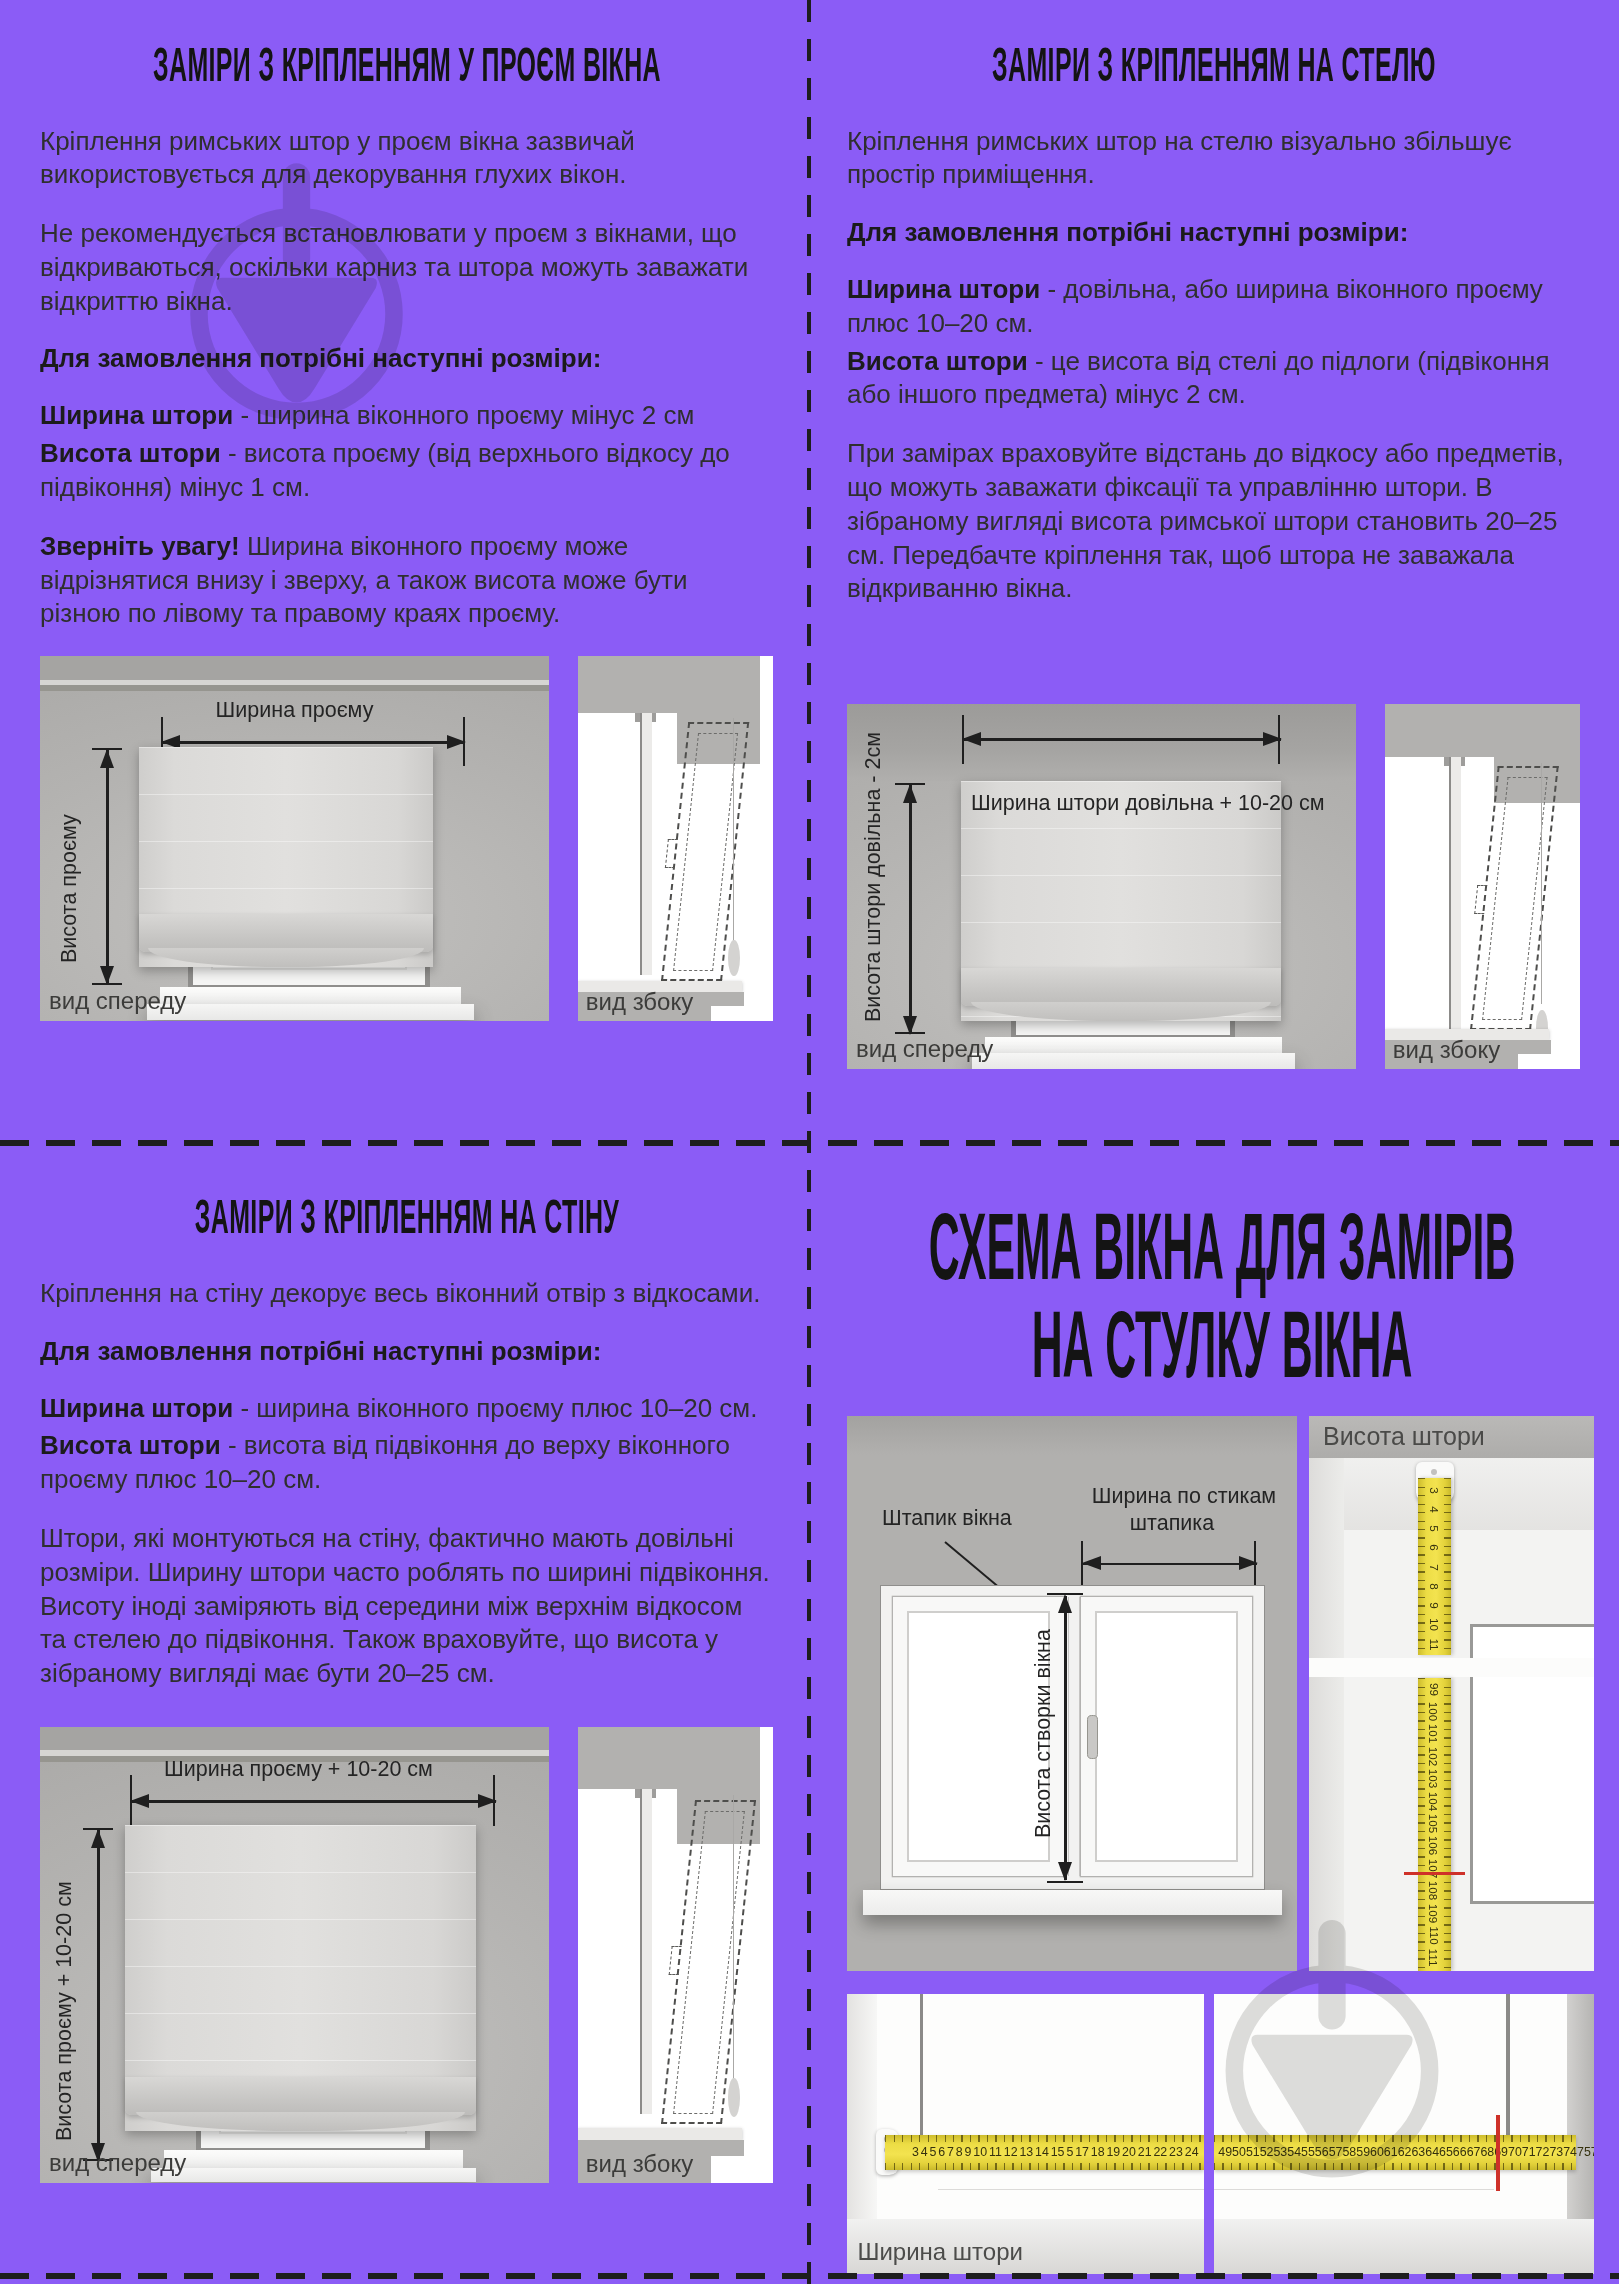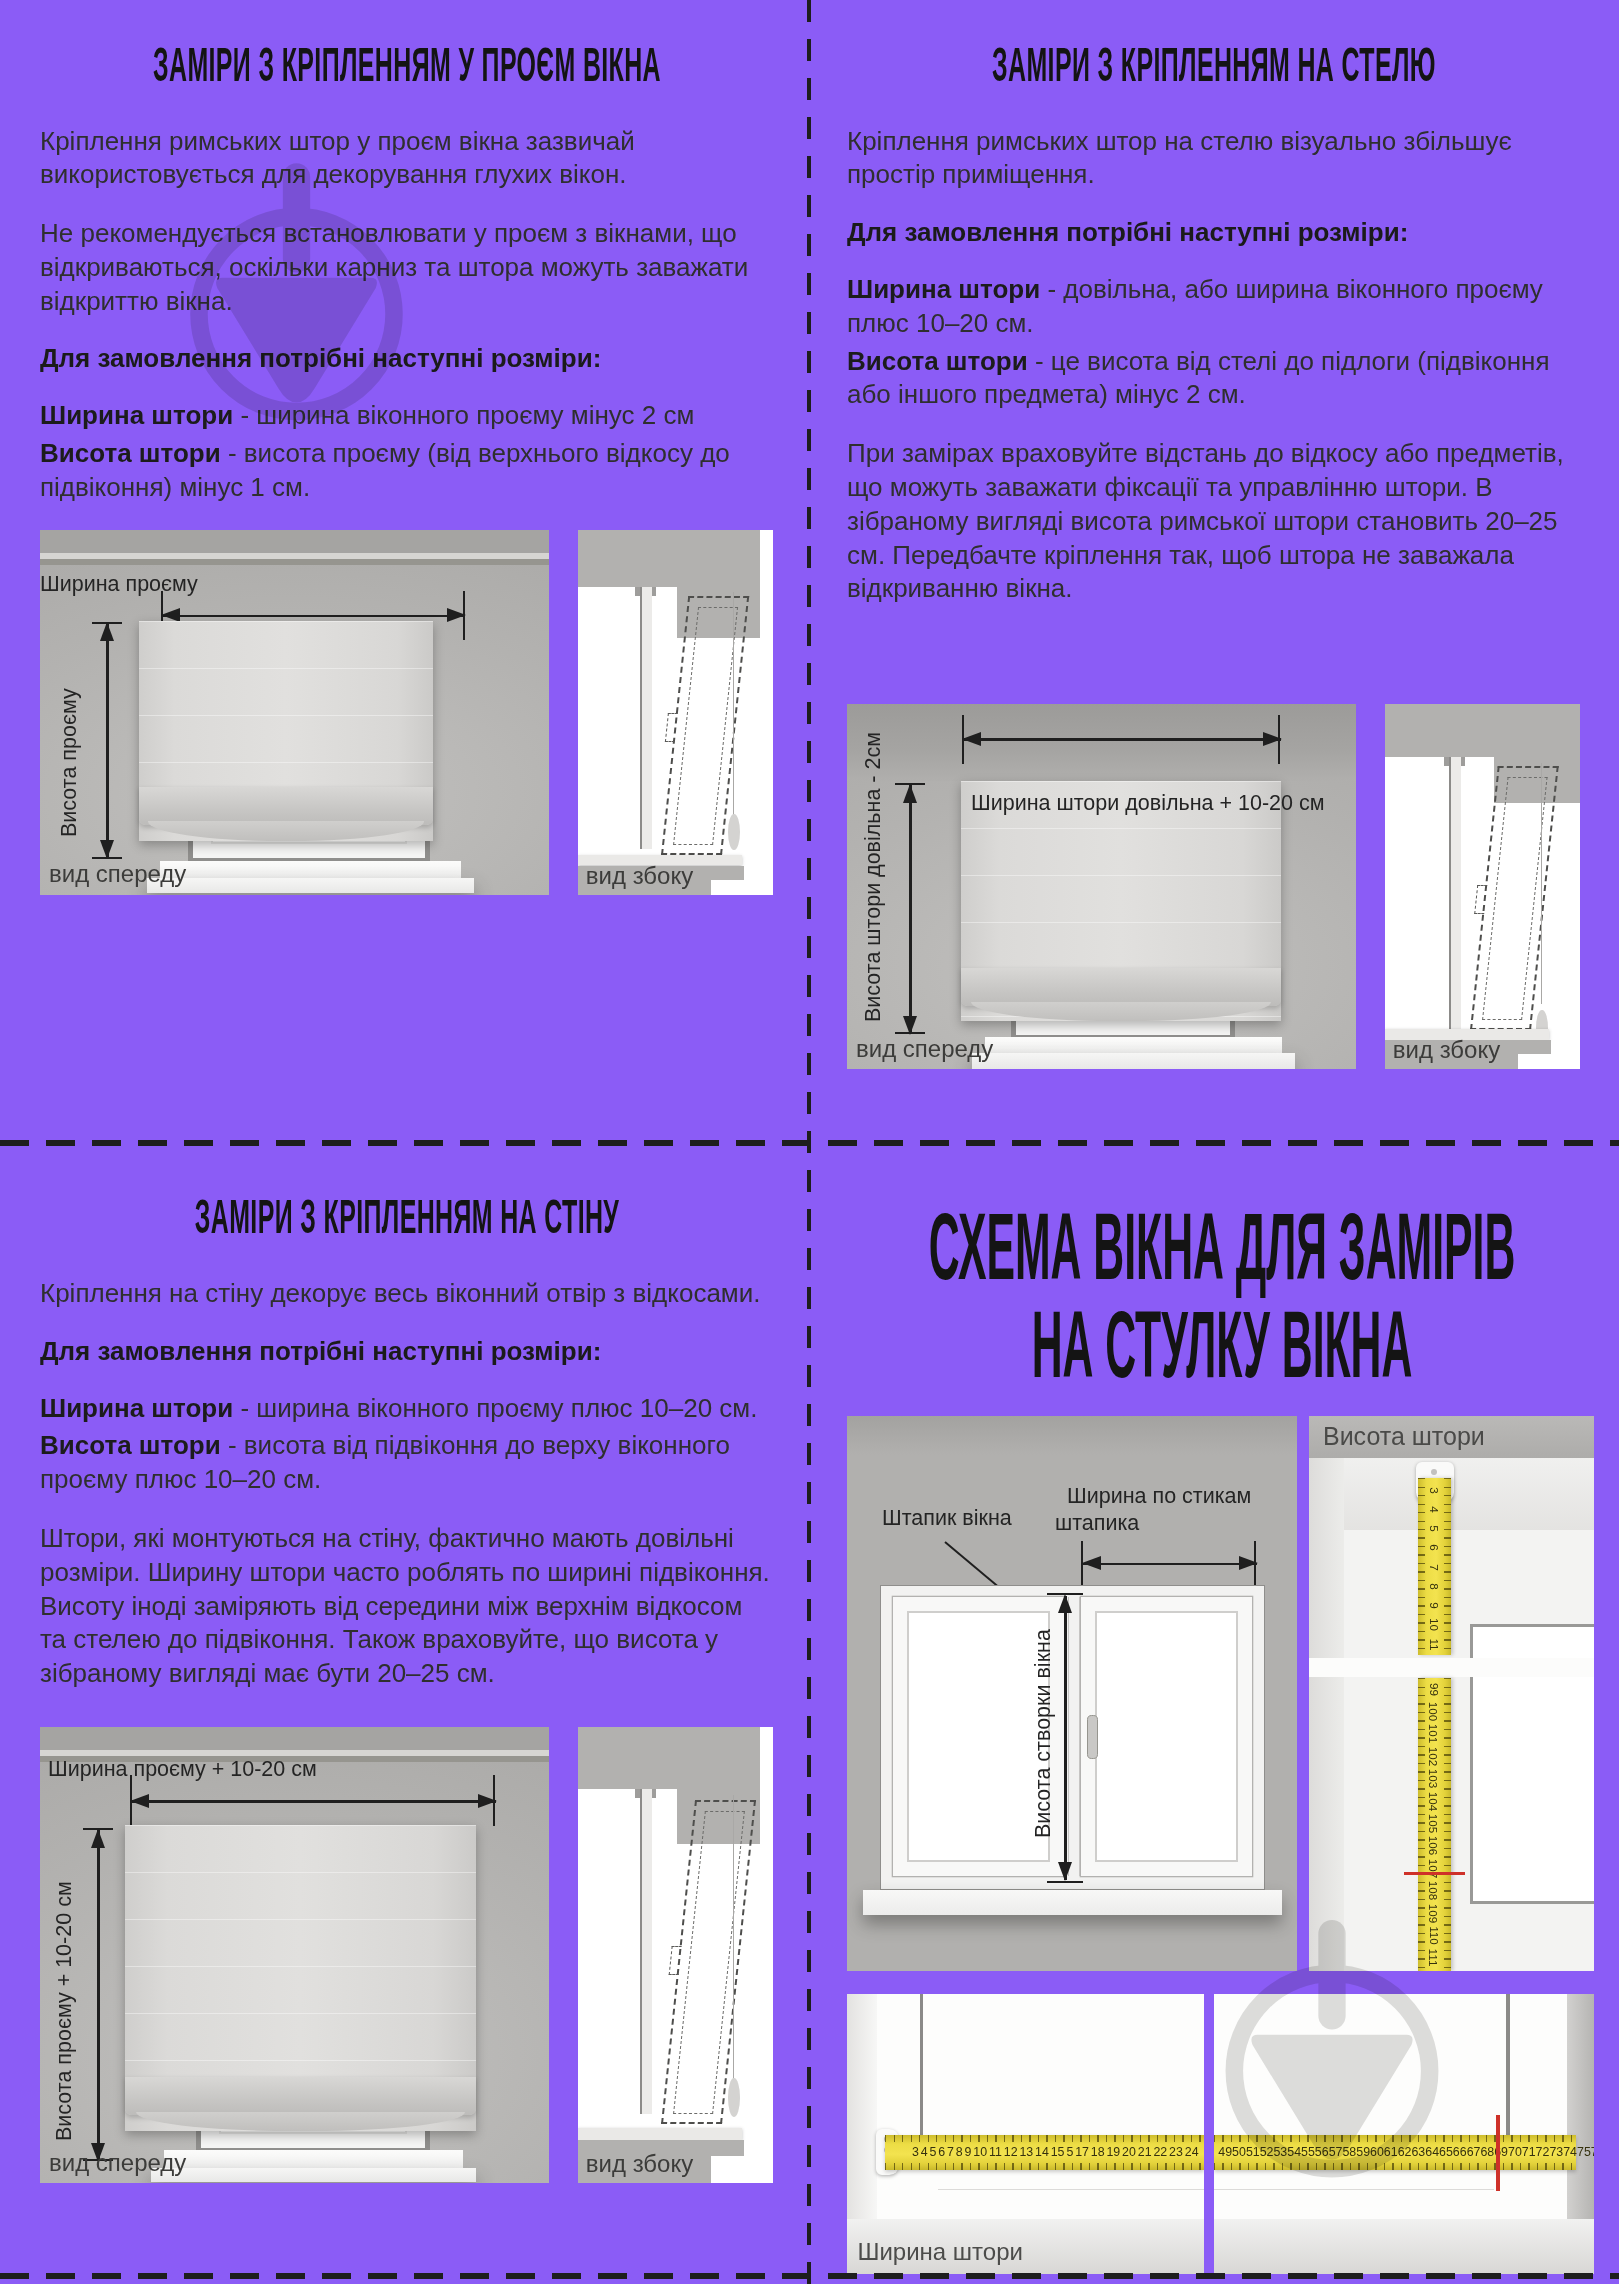--- a/index.html
+++ b/index.html
@@ -64,21 +64,21 @@
     border-left:7.8px solid transparent;border-right:7.8px solid transparent}
   .varrow::before{top:-1.3px;border-bottom:19.5px solid #1f1f1f}
   .varrow::after{bottom:-1.3px;border-top:19.5px solid #1f1f1f}
   .htick{position:absolute;width:2px;background:#1f1f1f}
   .vtick{position:absolute;height:2px;background:#1f1f1f}
   .darrow{position:absolute;height:2px;background:#1f1f1f;transform-origin:0 50%}
   .darrow::after{content:"";position:absolute;right:-1.3px;top:50%;margin-top:-6.5px;
     border-top:6.5px solid transparent;border-bottom:6.5px solid transparent;border-left:15.6px solid #1f1f1f}
 
   .dlabel{position:absolute;font-size:21.5px;color:#242424}
-  .dlabel.center{text-align:left}
+  .dlabel.center{text-align:center}
   .rlabel{position:absolute;transform:rotate(-90deg);transform-origin:0 0;white-space:nowrap;font-size:21.5px;color:#242424}
   .fcaption{position:absolute;font-size:24px;color:#3c3c3a}
 
   
   .svblock{position:absolute;background:#b2b1af}
   .svblind{position:absolute;background:#ecebe9;border-left:2px solid #8c8b89}
   .svbracket{position:absolute;background:#9e9d9b}
   .dashwin{position:absolute;border:2px dashed #4e4e4c;transform:skewX(-6deg);transform-origin:bottom left}
   .dashwin .inner{position:absolute;left:8.5px;right:8.5px;top:8.5px;bottom:8.5px;border:1.3px dashed #6c6c6a}
   .dashwin .latch{position:absolute;left:-9.8px;top:45%;width:9px;height:27px;border:1.3px dashed #5a5a58;border-right:none}
@@ -147,20 +147,21 @@
 
   <section class="q" id="q1">
     <div class="qt">
         <span>ЗАМІРИ З КРІПЛЕННЯМ У ПРОЄМ ВІКНА</span>
       </div>
     <p class="p">Кріплення римських штор у проєм вікна зазвичай використовується для декорування глухих вікон.</p>
     <p class="p">Не рекомендується встановлювати у проєм з вікнами, що відкриваються, оскільки карниз та штора можуть заважати відкриттю вікна.</p>
     <p class="intro">Для замовлення потрібні наступні розміри:</p>
     <p class="p def1"><b>Ширина штори</b><span> - ширина віконного проєму мінус 2 см</span></p>
     <p class="p"><b>Висота штори</b><span> - висота проєму (від верхнього відкосу до підвіконня) мінус 1 см.</span></p>
+    <p class="p"><b>Зверніть увагу!</b><span> Ширина віконного проєму може відрізнятися внизу і зверху, а також висота може бути різною по лівому та правому краях проєму.</span></p>
 
     <div class="diagrow" style="margin-top:10.4px">
       <div class="fv" style="width:509px;height:365px">
         <div class="strip" style="top:0;height:23.4px;background:#a5a4a2"></div>
         <div class="strip" style="top:23.4px;height:5.9px;background:#d6d5d2"></div>
         <div class="strip" style="top:29px;height:5.9px;background:#96958f"></div>
         <div class="dlabel center" style="left:0;right:0;top:42px">Ширина проєму</div>
         <div class="htick" style="left:121px;top:61px;height:49px"></div>
         <div class="htick" style="left:423px;top:61px;height:49px"></div>
         <div class="harrow" style="left:122px;top:85px;width:303px"></div>

